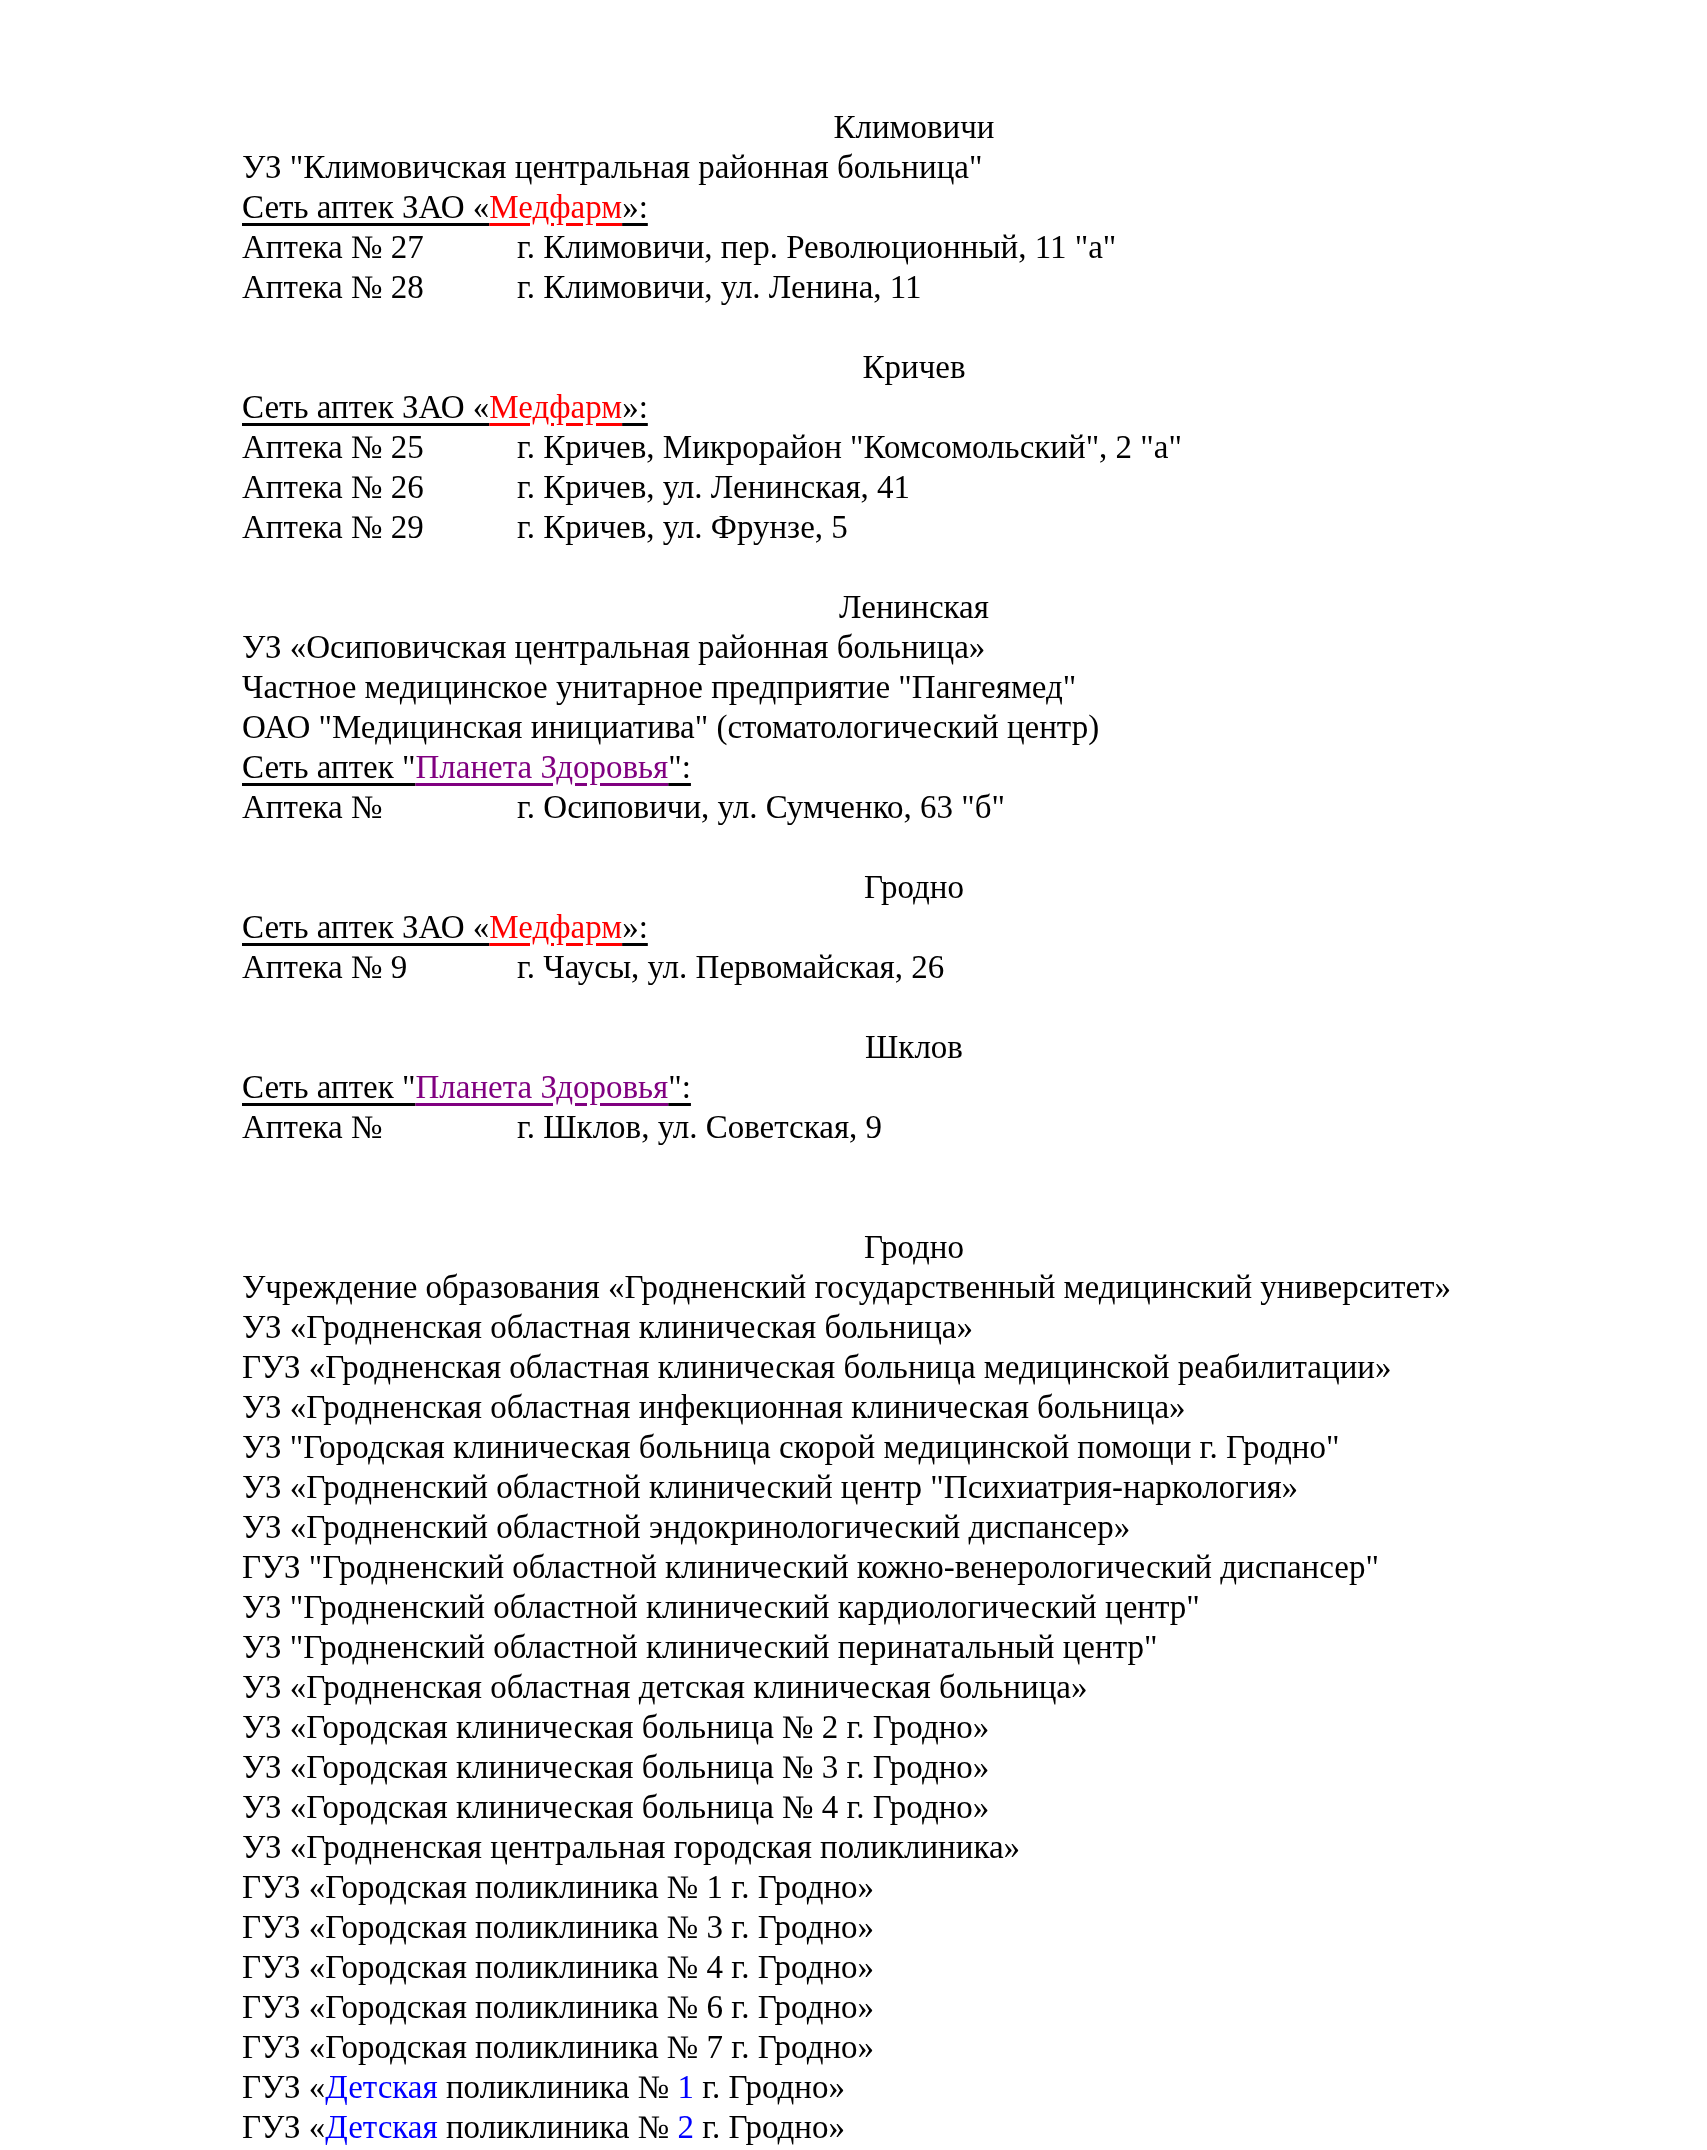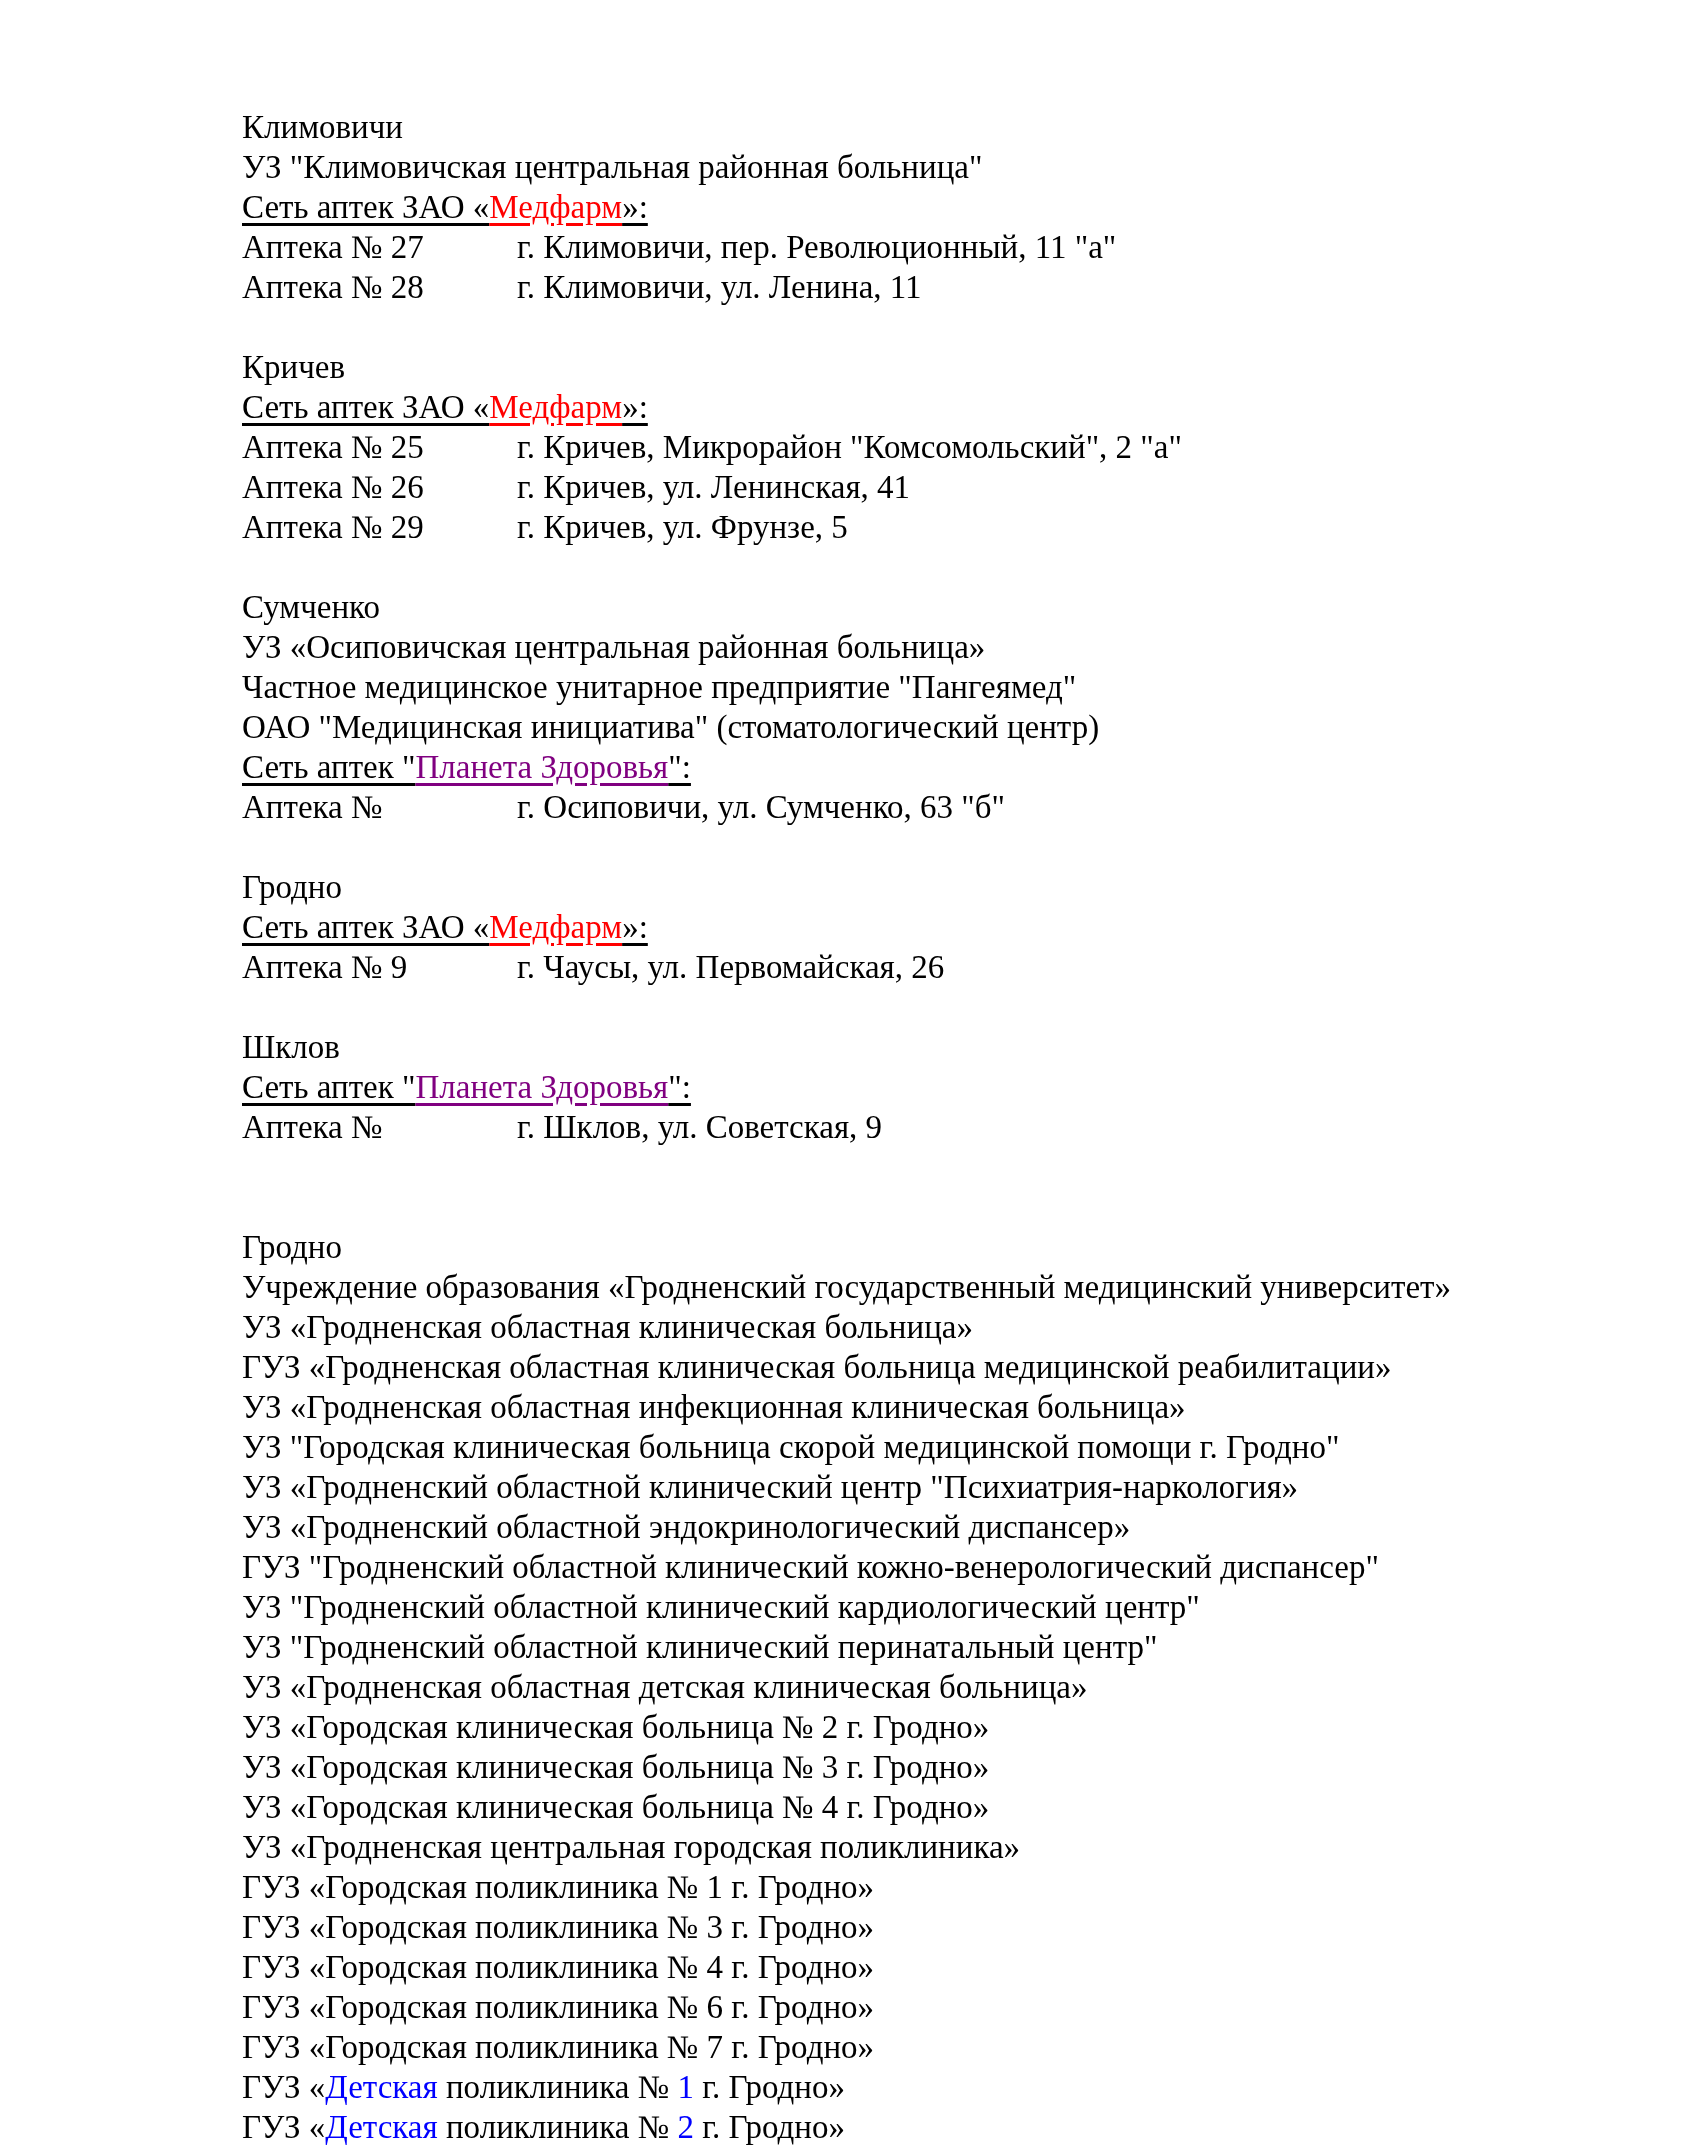--- a/index.html
+++ b/index.html
@@ -22,20 +22,21 @@
     top: 107px;
     width: 1344px;
   }
   .line {
     height: 40px;
     line-height: 40px;
     font-size: 33px;
     white-space: nowrap;
   }
   .heading {
+    text-align: center;
   }
   .pharm-name {
     display: inline-block;
     width: 275px;
   }
   .u {
     text-decoration: underline;
     text-decoration-thickness: 2.6px;
     text-underline-offset: 5.2px;
   }
@@ -50,21 +51,21 @@
       <div class="line network"><span class="seg u">Сеть аптек ЗАО «</span><span class="seg link u" style="color: rgb(255, 0, 0);">Медфарм</span><span class="seg u">»:</span></div>
       <div class="line pharmacy"><span class="pharm-name">Аптека № 27</span><span class="pharm-addr">г. Климовичи, пер. Революционный, 11 "а"</span></div>
       <div class="line pharmacy"><span class="pharm-name">Аптека № 28</span><span class="pharm-addr">г. Климовичи, ул. Ленина, 11</span></div>
       <div class="line blank"></div>
       <div class="line heading">Кричев</div>
       <div class="line network"><span class="seg u">Сеть аптек ЗАО «</span><span class="seg link u" style="color: rgb(255, 0, 0);">Медфарм</span><span class="seg u">»:</span></div>
       <div class="line pharmacy"><span class="pharm-name">Аптека № 25</span><span class="pharm-addr">г. Кричев, Микрорайон "Комсомольский", 2 "а"</span></div>
       <div class="line pharmacy"><span class="pharm-name">Аптека № 26</span><span class="pharm-addr">г. Кричев, ул. Ленинская, 41</span></div>
       <div class="line pharmacy"><span class="pharm-name">Аптека № 29</span><span class="pharm-addr">г. Кричев, ул. Фрунзе, 5</span></div>
       <div class="line blank"></div>
-      <div class="line heading">Сумченко</div>
+      <div class="line heading">Ленинская</div>
       <div class="line org"><span class="seg">УЗ «Осиповичская центральная районная больница»</span></div>
       <div class="line org"><span class="seg">Частное медицинское унитарное предприятие "Пангеямед"</span></div>
       <div class="line org"><span class="seg">ОАО "Медицинская инициатива" (стоматологический центр)</span></div>
       <div class="line network"><span class="seg u">Сеть аптек "</span><span class="seg link u" style="color: rgb(128, 0, 128);">Планета Здоровья</span><span class="seg u">":</span></div>
       <div class="line pharmacy"><span class="pharm-name">Аптека №</span><span class="pharm-addr">г. Осиповичи, ул. Сумченко, 63 "б"</span></div>
       <div class="line blank"></div>
       <div class="line heading">Гродно</div>
       <div class="line network"><span class="seg u">Сеть аптек ЗАО «</span><span class="seg link u" style="color: rgb(255, 0, 0);">Медфарм</span><span class="seg u">»:</span></div>
       <div class="line pharmacy"><span class="pharm-name">Аптека № 9</span><span class="pharm-addr">г. Чаусы, ул. Первомайская, 26</span></div>
       <div class="line blank"></div>

